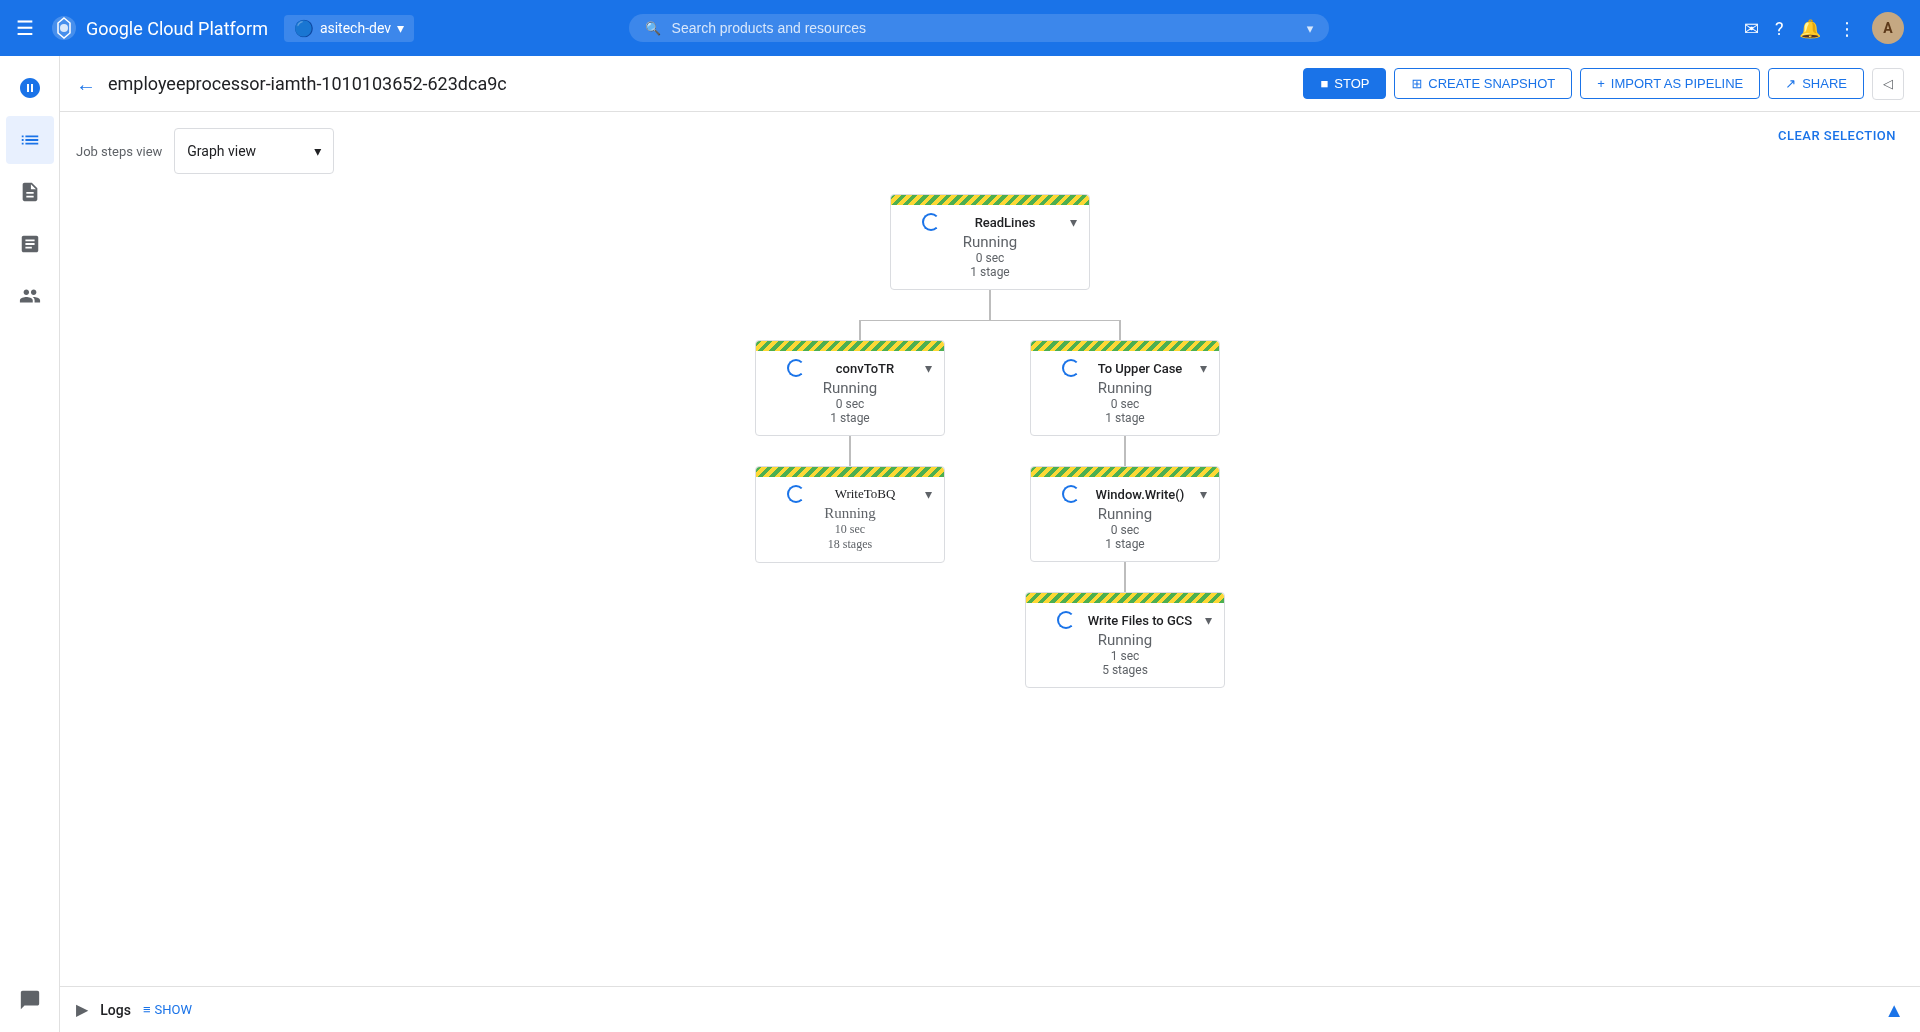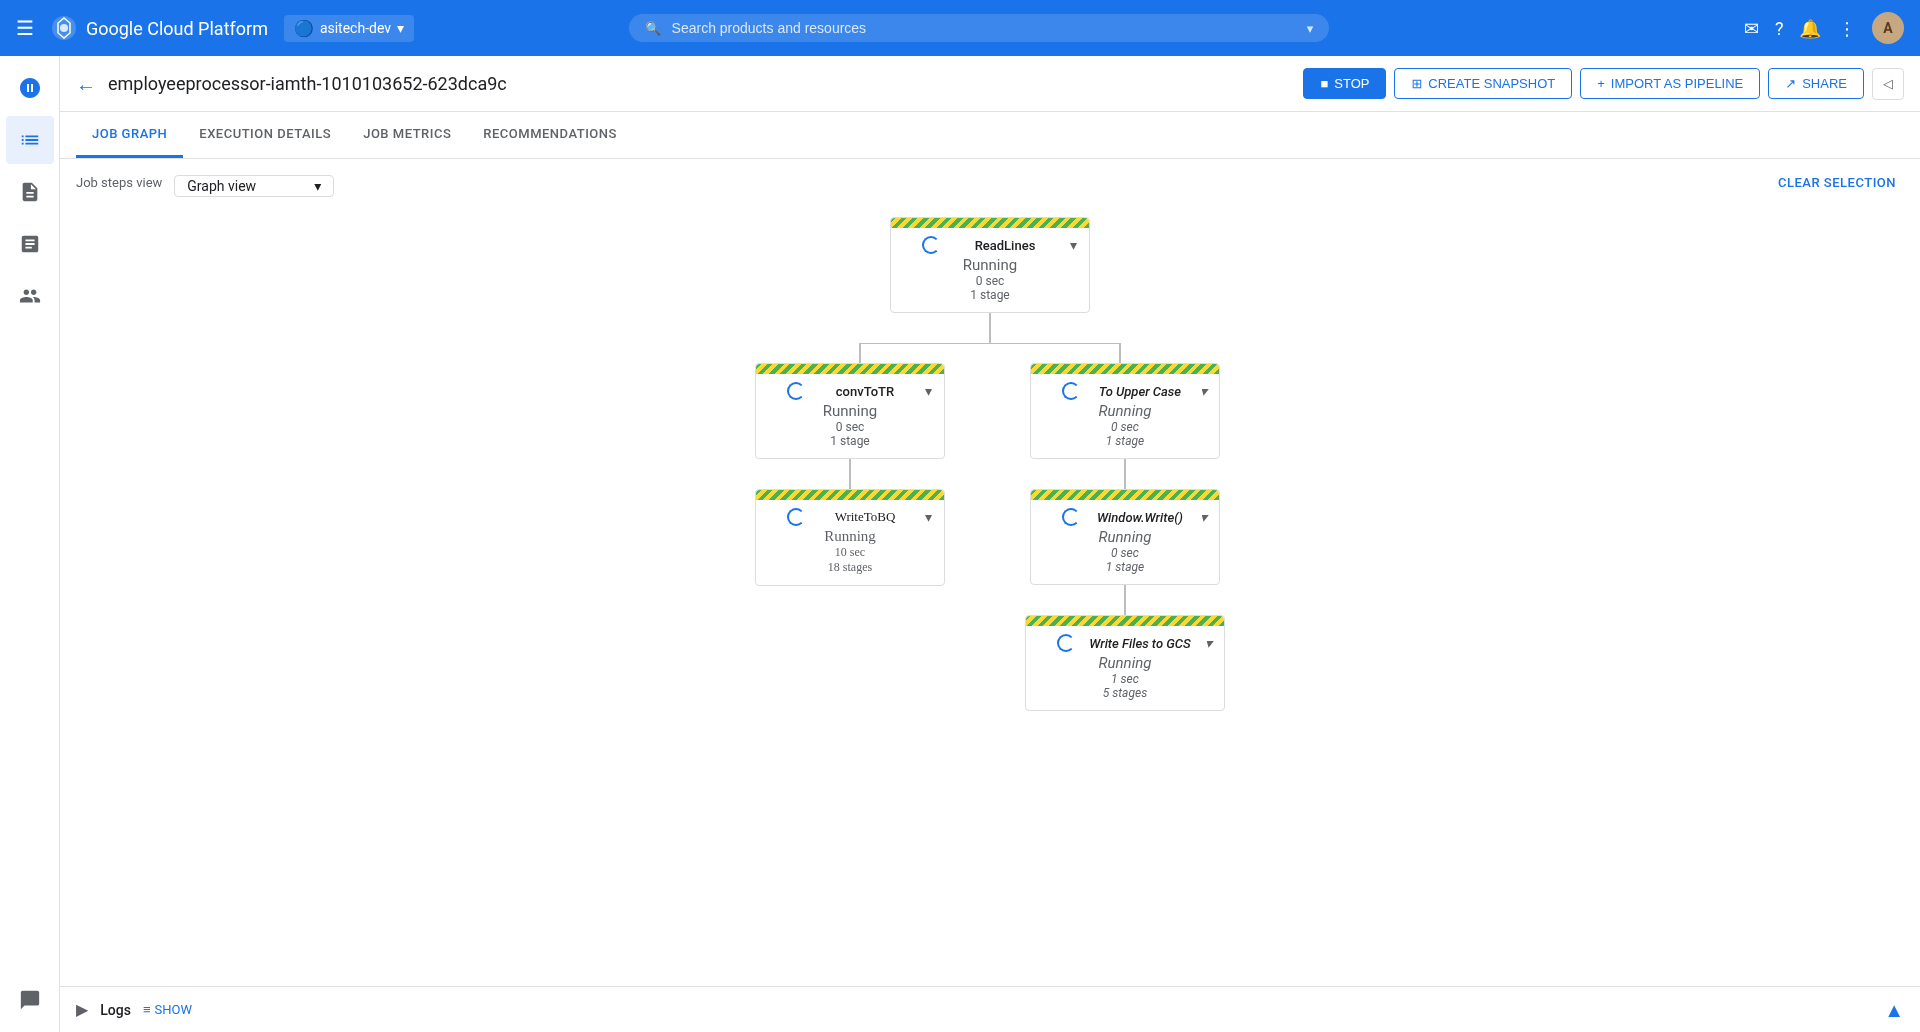--- a/index.html
+++ b/index.html
@@ -89,27 +89,27 @@
       text-transform: uppercase; letter-spacing: 0.5px;
     }
     .tab.active { color: #1a73e8; border-bottom-color: #1a73e8; }
 
     
     .graph-area {
       flex: 1; position: relative; overflow: auto; background: #fff; padding: 16px;
     }
 
     .view-controls {
-      display: flex; align-items: flex-start; gap: 12px; margin-bottom: 20px;
+      display: flex; align-items: center; gap: 12px; margin-bottom: 20px;
     }
     .view-label { font-size: 13px; color: #5f6368; }
     .view-select {
       display: flex; align-items: center; gap: 4px;
       border: 1px solid #dadce0; border-radius: 4px;
-      padding: 2px 12px; cursor: pointer; font-size: 14px; color: #202124;
+      padding: 14px 12px; cursor: pointer; font-size: 14px; color: #202124;
       background: #fff; min-width: 160px; justify-content: space-between;
     }
     .clear-selection {
       position: absolute; top: 16px; right: 24px;
       color: #1a73e8; font-size: 13px; cursor: pointer; font-weight: 500;
       text-transform: uppercase; letter-spacing: 0.5px;
     }
 
     .node {
       background: #fff; border: 1px solid #dadce0;
@@ -254,26 +254,20 @@
           <span>IMPORT AS PIPELINE</span>
         </button>
         <button class="btn-action">
           <span>↗</span>
           <span>SHARE</span>
         </button>
         <div class="collapse-btn">◁</div>
       </div>
     </div>
 
-    <div class="tabs-bar">
-      <div class="tab active">JOB GRAPH</div>
-      <div class="tab">EXECUTION DETAILS</div>
-      <div class="tab">JOB METRICS</div>
-      <div class="tab">RECOMMENDATIONS</div>
-    </div>
 
     <div class="graph-area">
 
       <div class="view-controls">
         <span class="view-label">Job steps view</span>
         <div class="view-select">
           <span>Graph view</span>
           <span>▾</span>
         </div>
       </div>
@@ -338,21 +332,21 @@
                   <span class="node-name">WriteToBQ</span>
                   <span class="node-chevron">▾</span>
                 </div>
                 <div class="node-status">Running</div>
                 <div class="node-time">10 sec</div>
                 <div class="node-stages">18 stages</div>
               </div>
             </div>
           </div>
 
-          <div style="display:flex; flex-direction:column; align-items:center;font-style:italic;">
+          <div style="display:flex; flex-direction:column; align-items:center;">
             <div class="node" style="min-width:190px;">
               <div class="node-header"></div>
               <div class="node-content">
                 <div class="node-title-row">
                   <div class="node-icon"></div>
                   <span class="node-name">To Upper Case</span>
                   <span class="node-chevron">▾</span>
                 </div>
                 <div class="node-status">Running</div>
                 <div class="node-time">0 sec</div>

